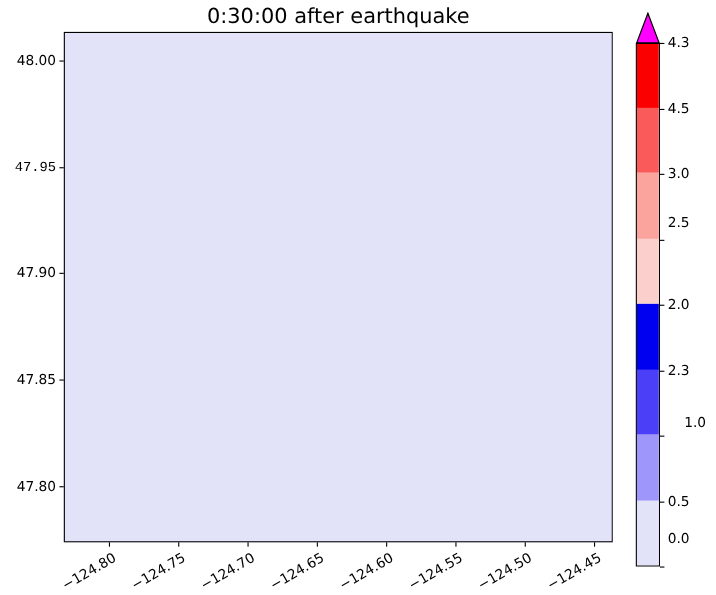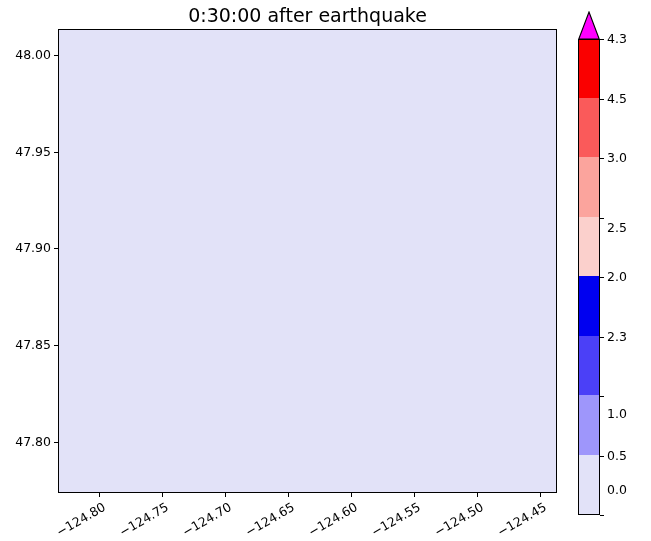--- a/index.html
+++ b/index.html
@@ -183,21 +183,21 @@
       <div class="ytick" style="top: 441.77px;"></div>
       <div class="ytick" style="top: 345.1px;"></div>
       <div class="ytick" style="top: 248.43px;"></div>
       <div class="ytick" style="top: 151.77px;"></div>
       <div class="ytick" style="top: 55.1px;"></div>
     </div>
   <div id="ytick-labels">
       <div class="yticklabel" style="top: 434.77px;">47.80</div>
       <div class="yticklabel" style="top: 338.1px;">47.85</div>
       <div class="yticklabel" style="top: 241.43px;">47.90</div>
-      <div class="yticklabel" style="top: 144.77px;">47.95</div>
+      <div class="yticklabel" style="top: 144.77px; font-family: Liberation Mono, monospace;">47.95</div>
       <div class="yticklabel" style="top: 48.1px;">48.00</div>
     </div>
 
   <div id="colorbar-wrap">
     <div id="colorbar-arrow">
       <svg width="22" height="29" viewBox="0 0 22 29">
         <polygon id="cb-arrow-poly" points="11,1 21.2,28 0.8,28" stroke="#000000" stroke-width="1.1" fill="#ff00ff"></polygon>
       </svg>
     </div>
     <div id="colorbar-bar">
@@ -217,23 +217,23 @@
         <div class="cbtick" style="top: 326.5px;"></div>
         <div class="cbtick" style="top: 267px;"></div>
         <div class="cbtick" style="top: 207.5px;"></div>
         <div class="cbtick" style="top: 148px;"></div>
         <div class="cbtick" style="top: 88.5px;"></div>
         <div class="cbtick" style="top: 29px;"></div>
       </div>
     <div id="colorbar-labels">
         <div class="cbticklabel" style="top: 473px; text-align: right;">0.0</div>
         <div class="cbticklabel" style="top: 438.5px;">0.5</div>
-        <div class="cbticklabel" style="top: 397px;">1.0</div>
+        <div class="cbticklabel" style="top: 367px; margin-left: 15px;">1.0</div>
         <div class="cbticklabel" style="top: 319.5px;">2.3</div>
         <div class="cbticklabel" style="top: 260px; text-align: center;">2.0</div>
-        <div class="cbticklabel" style="top: 211px;">2.5</div>
+        <div class="cbticklabel" style="top: 185px;">2.5</div>
         <div class="cbticklabel" style="top: 141px;">3.0</div>
         <div class="cbticklabel" style="top: 81.5px; text-align: right;">4.5</div>
         <div class="cbticklabel" style="top: 22px;">4.3</div>
       </div>
   </div>
 
 </div>
 
 </body></html>

